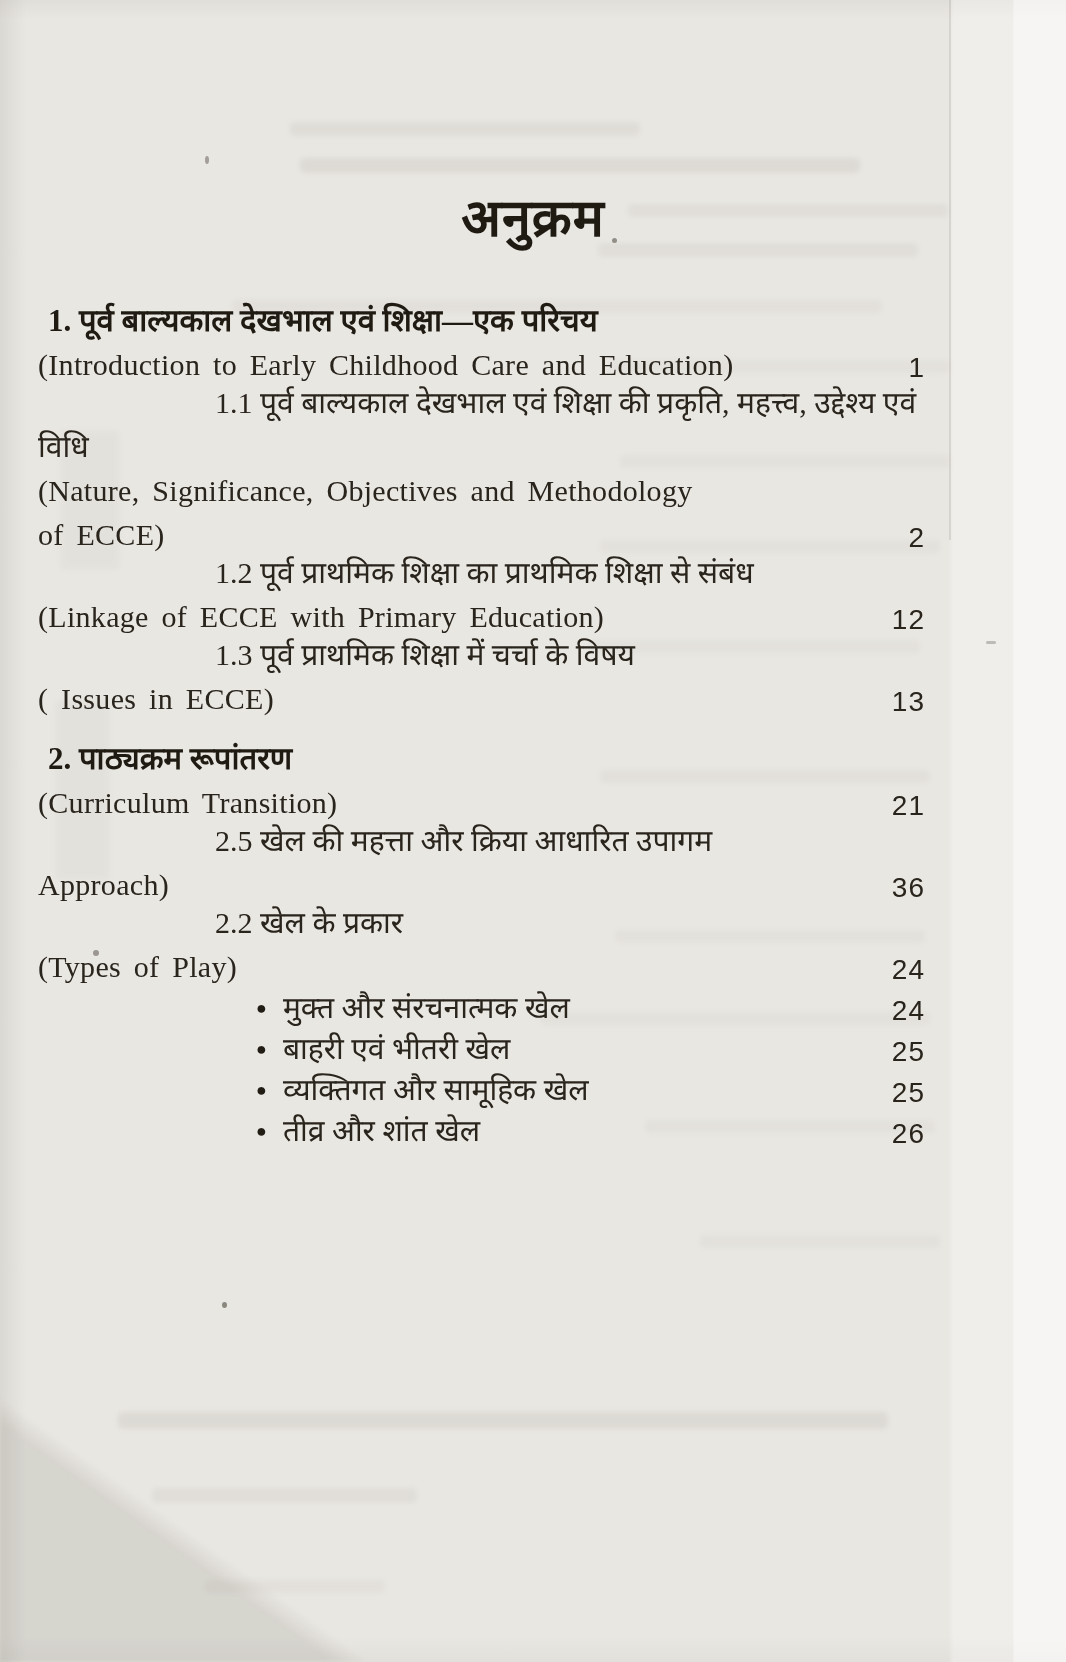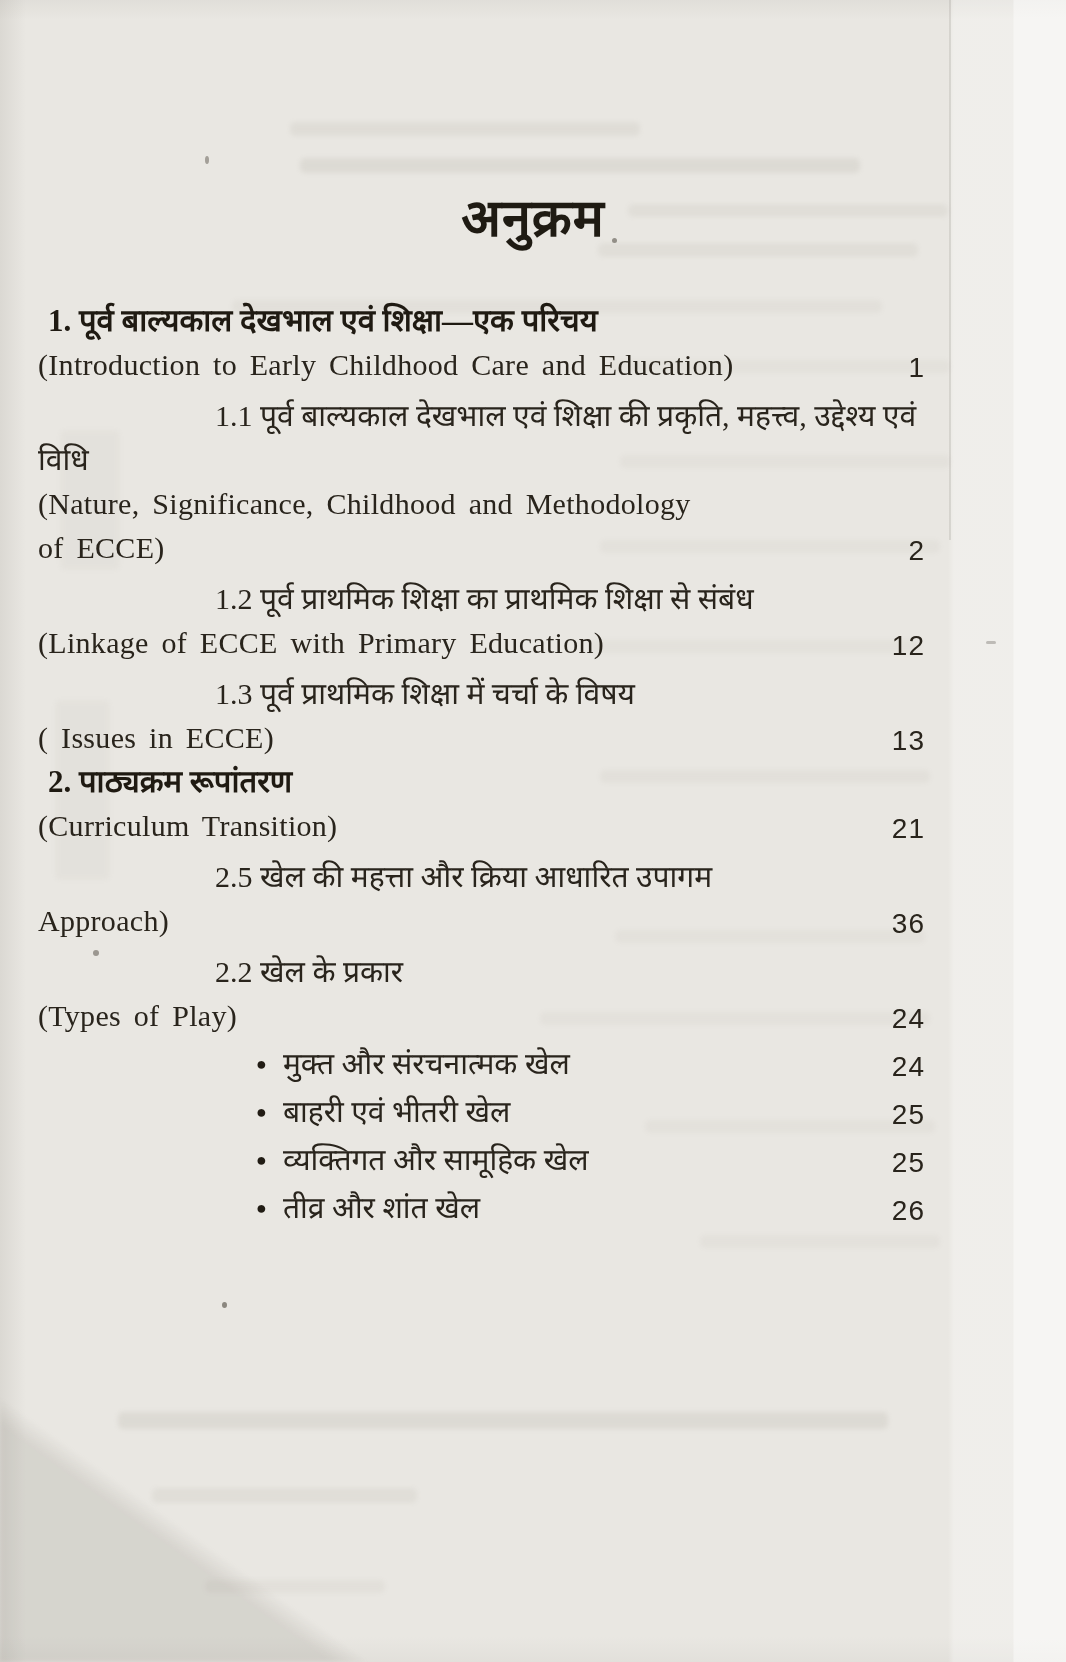--- a/index.html
+++ b/index.html
@@ -45,24 +45,24 @@
     position:relative;box-sizing:border-box;width:100%;
     font-size:30px;line-height:38px;
   }
   .ind-head{padding-left:176px;}
   .ind-eng {padding-left:207px;}
   .ind-sub {padding-left:215px;}
   .ind-cont{padding-left:256px;}
   .k-section{font-weight:700;font-size:31px;color:#1f1a12;}
   .k-english{word-spacing:5px;letter-spacing:.3px;}
   .k-hindi{}
-  .m-section{margin-top:6px;padding-left:48px;}
-  .m-entry{margin-top:13px;}
+  .m-section{margin-top:22px;padding-left:48px;}
+  .m-entry{}
   .m-cont{margin-top:6px;padding-left:38px;}
-  .m-bullet{margin-top:10px;}
+  .m-bullet{margin-top:3px;}
   .bullet{
     display:inline-block;font-size:18px;vertical-align:4px;
     margin-right:16px;color:#211c14;
   }
   .pagenum{
     position:absolute;right:141px;top:3px;
     font-family:"Liberation Sans","DejaVu Sans",sans-serif;
     font-size:28px;letter-spacing:1px;color:#29241c;
   }
 </style>
@@ -102,21 +102,21 @@
   <div class="speck" style="left:222px;top:1302px;width:5px;height:6px;opacity:.6;"></div>
   <div class="speck" style="left:986px;top:641px;width:10px;height:3px;border-radius:2px;opacity:.3;"></div>
 
   <div class="toc">
     <h1 class="title">अनुक्रम</h1>
     <div>
         <div class="row ind-head k-section m-section"><span>1. पूर्व बाल्यकाल देखभाल एवं शिक्षा—एक परिचय</span></div>
         <div class="row ind-eng k-english m-cont"><span>(Introduction to Early Childhood Care and Education)</span><span class="pagenum">1</span></div>
         <div class="row ind-sub k-hindi m-entry"><span>1.1 पूर्व बाल्यकाल देखभाल एवं शिक्षा की प्रकृति, महत्त्व, उद्देश्य एवं</span></div>
         <div class="row ind-cont k-hindi m-cont"><span>विधि</span></div>
-        <div class="row ind-cont k-english m-cont"><span>(Nature, Significance, Childhood and Methodology</span></div>
+        <div class="row ind-cont k-english m-cont"><span>(Nature, Significance, Objectives and Methodology</span></div>
         <div class="row ind-cont k-english m-cont"><span>of ECCE)</span><span class="pagenum">2</span></div>
         <div class="row ind-sub k-hindi m-entry"><span>1.2 पूर्व प्राथमिक शिक्षा का प्राथमिक शिक्षा से संबंध</span></div>
         <div class="row ind-cont k-english m-cont"><span>(Linkage of ECCE with Primary Education)</span><span class="pagenum">12</span></div>
         <div class="row ind-sub k-hindi m-entry"><span>1.3 पूर्व प्राथमिक शिक्षा में चर्चा के विषय</span></div>
         <div class="row ind-cont k-english m-cont"><span>( Issues in ECCE)</span><span class="pagenum">13</span></div>
         <div class="row ind-head k-section m-section"><span>2. पाठ्यक्रम रूपांतरण</span></div>
         <div class="row ind-eng k-english m-cont"><span>(Curriculum Transition)</span><span class="pagenum">21</span></div>
         <div class="row ind-sub k-hindi m-entry"><span>2.5 खेल की महत्ता और क्रिया आधारित उपागम</span></div>
         <div class="row ind-cont k-english m-cont"><span>Approach)</span><span class="pagenum">36</span></div>
         <div class="row ind-sub k-hindi m-entry"><span>2.2 खेल के प्रकार</span></div>

